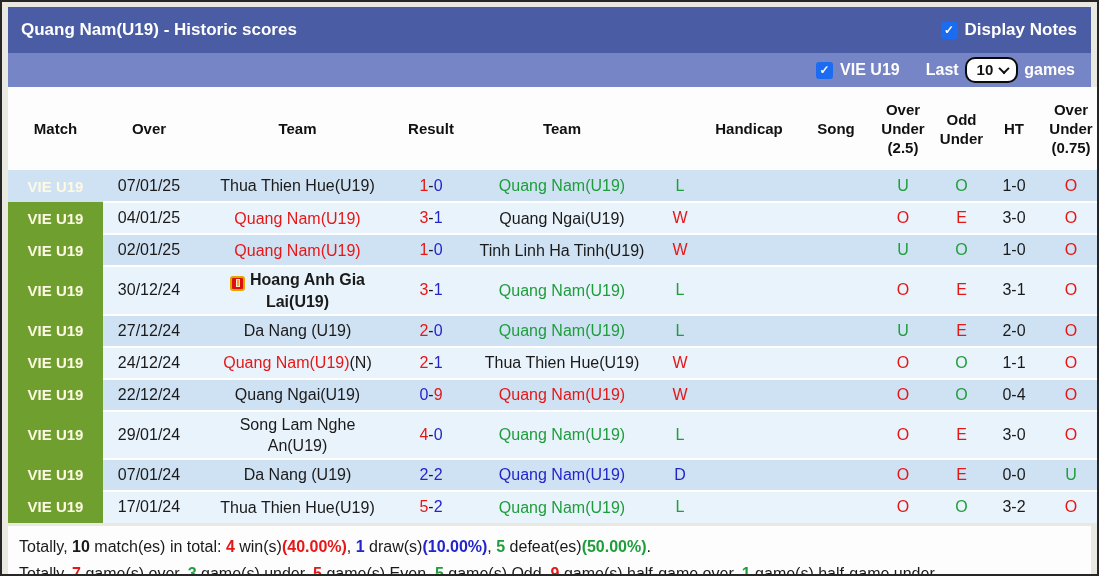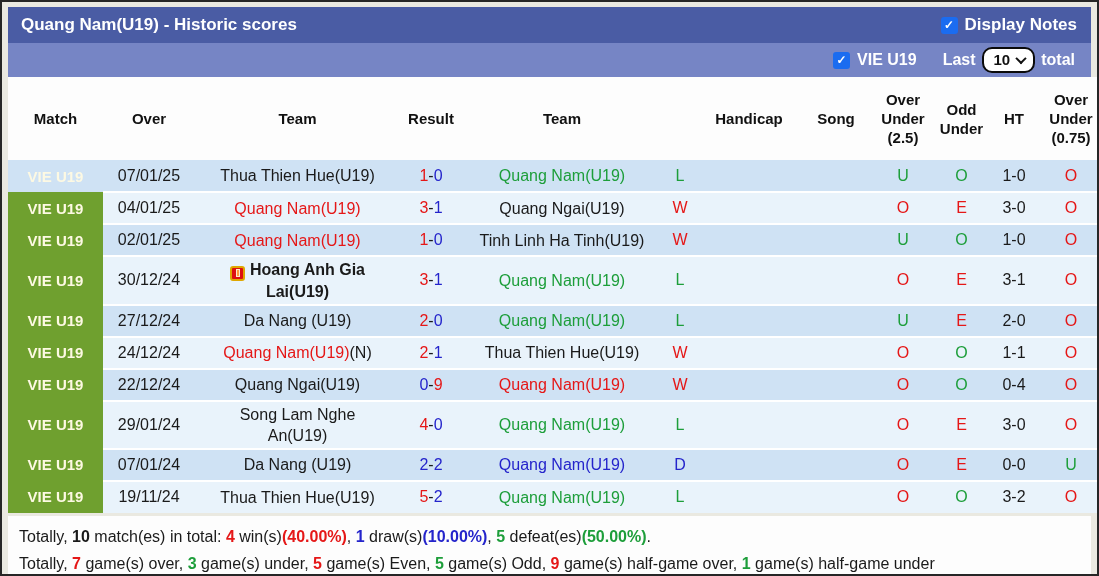--- a/index.html
+++ b/index.html
@@ -5,21 +5,21 @@
   * { margin:0; padding:0; box-sizing:border-box; }
   body { font-family:"Liberation Sans", sans-serif; background:#ffffff; }
   .frame {
     width:1099px; height:576px;
     border:2px solid #262626;
     background:#eae9e1;
     padding:5px 6px;
     overflow:hidden;
   }
   .title-bar {
-    height:36px; background:#4a5ca4; color:#ffffff;
+    height:46px; background:#4a5ca4; color:#ffffff;
     display:flex; align-items:center; justify-content:space-between;
     padding:0 14px 0 13px; font-size:17px; font-weight:700;
   }
   .filter-bar {
     height:34px; background:#7685c5; color:#ffffff;
     display:flex; align-items:center; justify-content:flex-end;
     padding:0 16px; font-size:16px; font-weight:700;
   }
   .checkbox {
     display:inline-flex; align-items:center; justify-content:center;
@@ -78,21 +78,21 @@
     <span class="hgroup">
       <span class="checkbox"></span>
       <span>VIE U19</span>
     </span>
     <span class="hgroup gap-lg">
       <span>Last</span>
       <span class="select-box">
         <span>10</span>
         <span class="chev"></span>
       </span>
-      <span>total</span>
+      <span>games</span>
     </span>
   </div>
 
   <table>
     <colgroup>
       <col class="c-match">
         <col class="c-date">
         <col class="c-team1">
         <col class="c-result">
       <col class="c-team2">
@@ -244,21 +244,21 @@
           <td class="col-wdl"><span style="color: rgb(36, 36, 203);">D</span></td>
           <td class="col-handicap"></td>
           <td class="col-odds"></td>
           <td class="col-ou"><span style="color: rgb(229, 23, 23);">O</span></td>
           <td class="col-oe"><span style="color: rgb(229, 23, 23);">E</span></td>
           <td class="col-ht">0-0</td>
           <td class="col-ou"><span style="color: rgb(29, 158, 58);">U</span></td>
         </tr>
         <tr>
           <td class="col-match"><span>VIE U19</span></td>
-          <td class="col-date">19/11/24</td>
+          <td class="col-date">17/01/24</td>
           <td class="col-team"><span style="color: rgb(26, 26, 26);">Thua Thien Hue(U19)</span></td>
           <td class="col-result"><span style="color: rgb(229, 23, 23);">5</span><span style="color: rgb(26, 26, 26);">-</span><span style="color: rgb(36, 36, 203);">2</span></td>
           <td class="col-team"><span style="color: rgb(29, 158, 58);">Quang Nam(U19)</span></td>
           <td class="col-wdl"><span style="color: rgb(29, 158, 58);">L</span></td>
           <td class="col-handicap"></td>
           <td class="col-odds"></td>
           <td class="col-ou"><span style="color: rgb(229, 23, 23);">O</span></td>
           <td class="col-oe"><span style="color: rgb(29, 158, 58);">O</span></td>
           <td class="col-ht">3-2</td>
           <td class="col-ou"><span style="color: rgb(229, 23, 23);">O</span></td>

